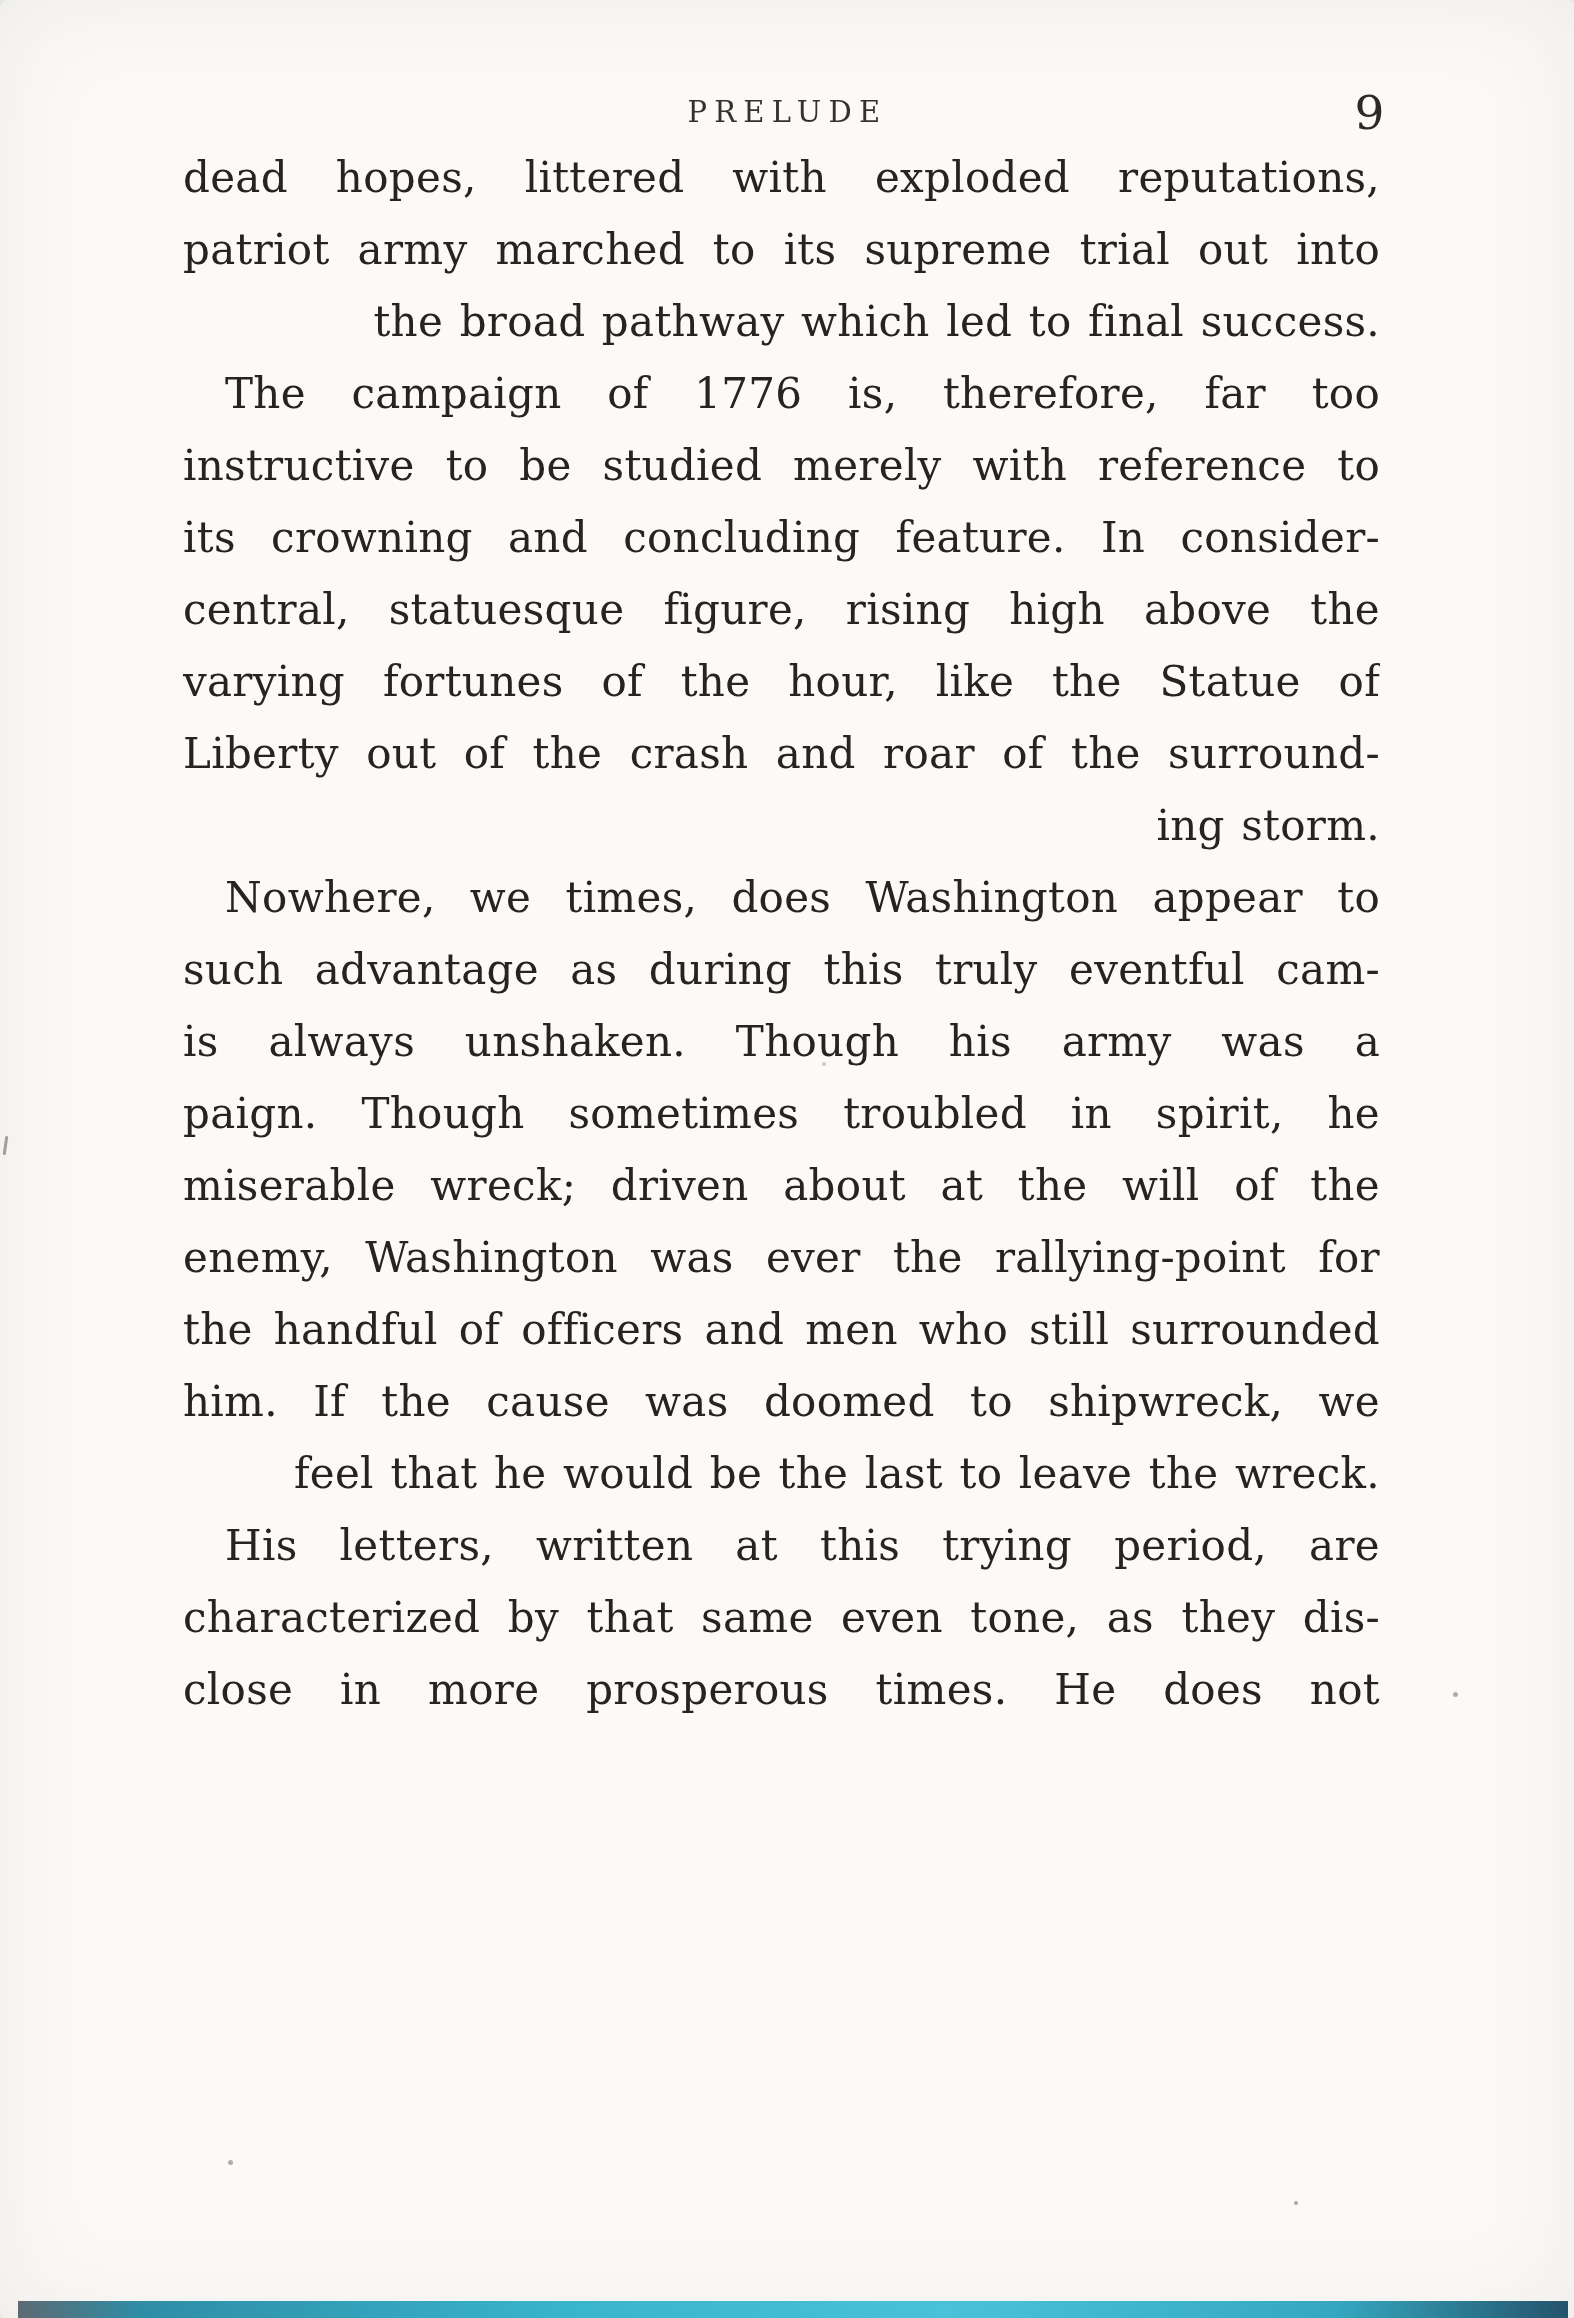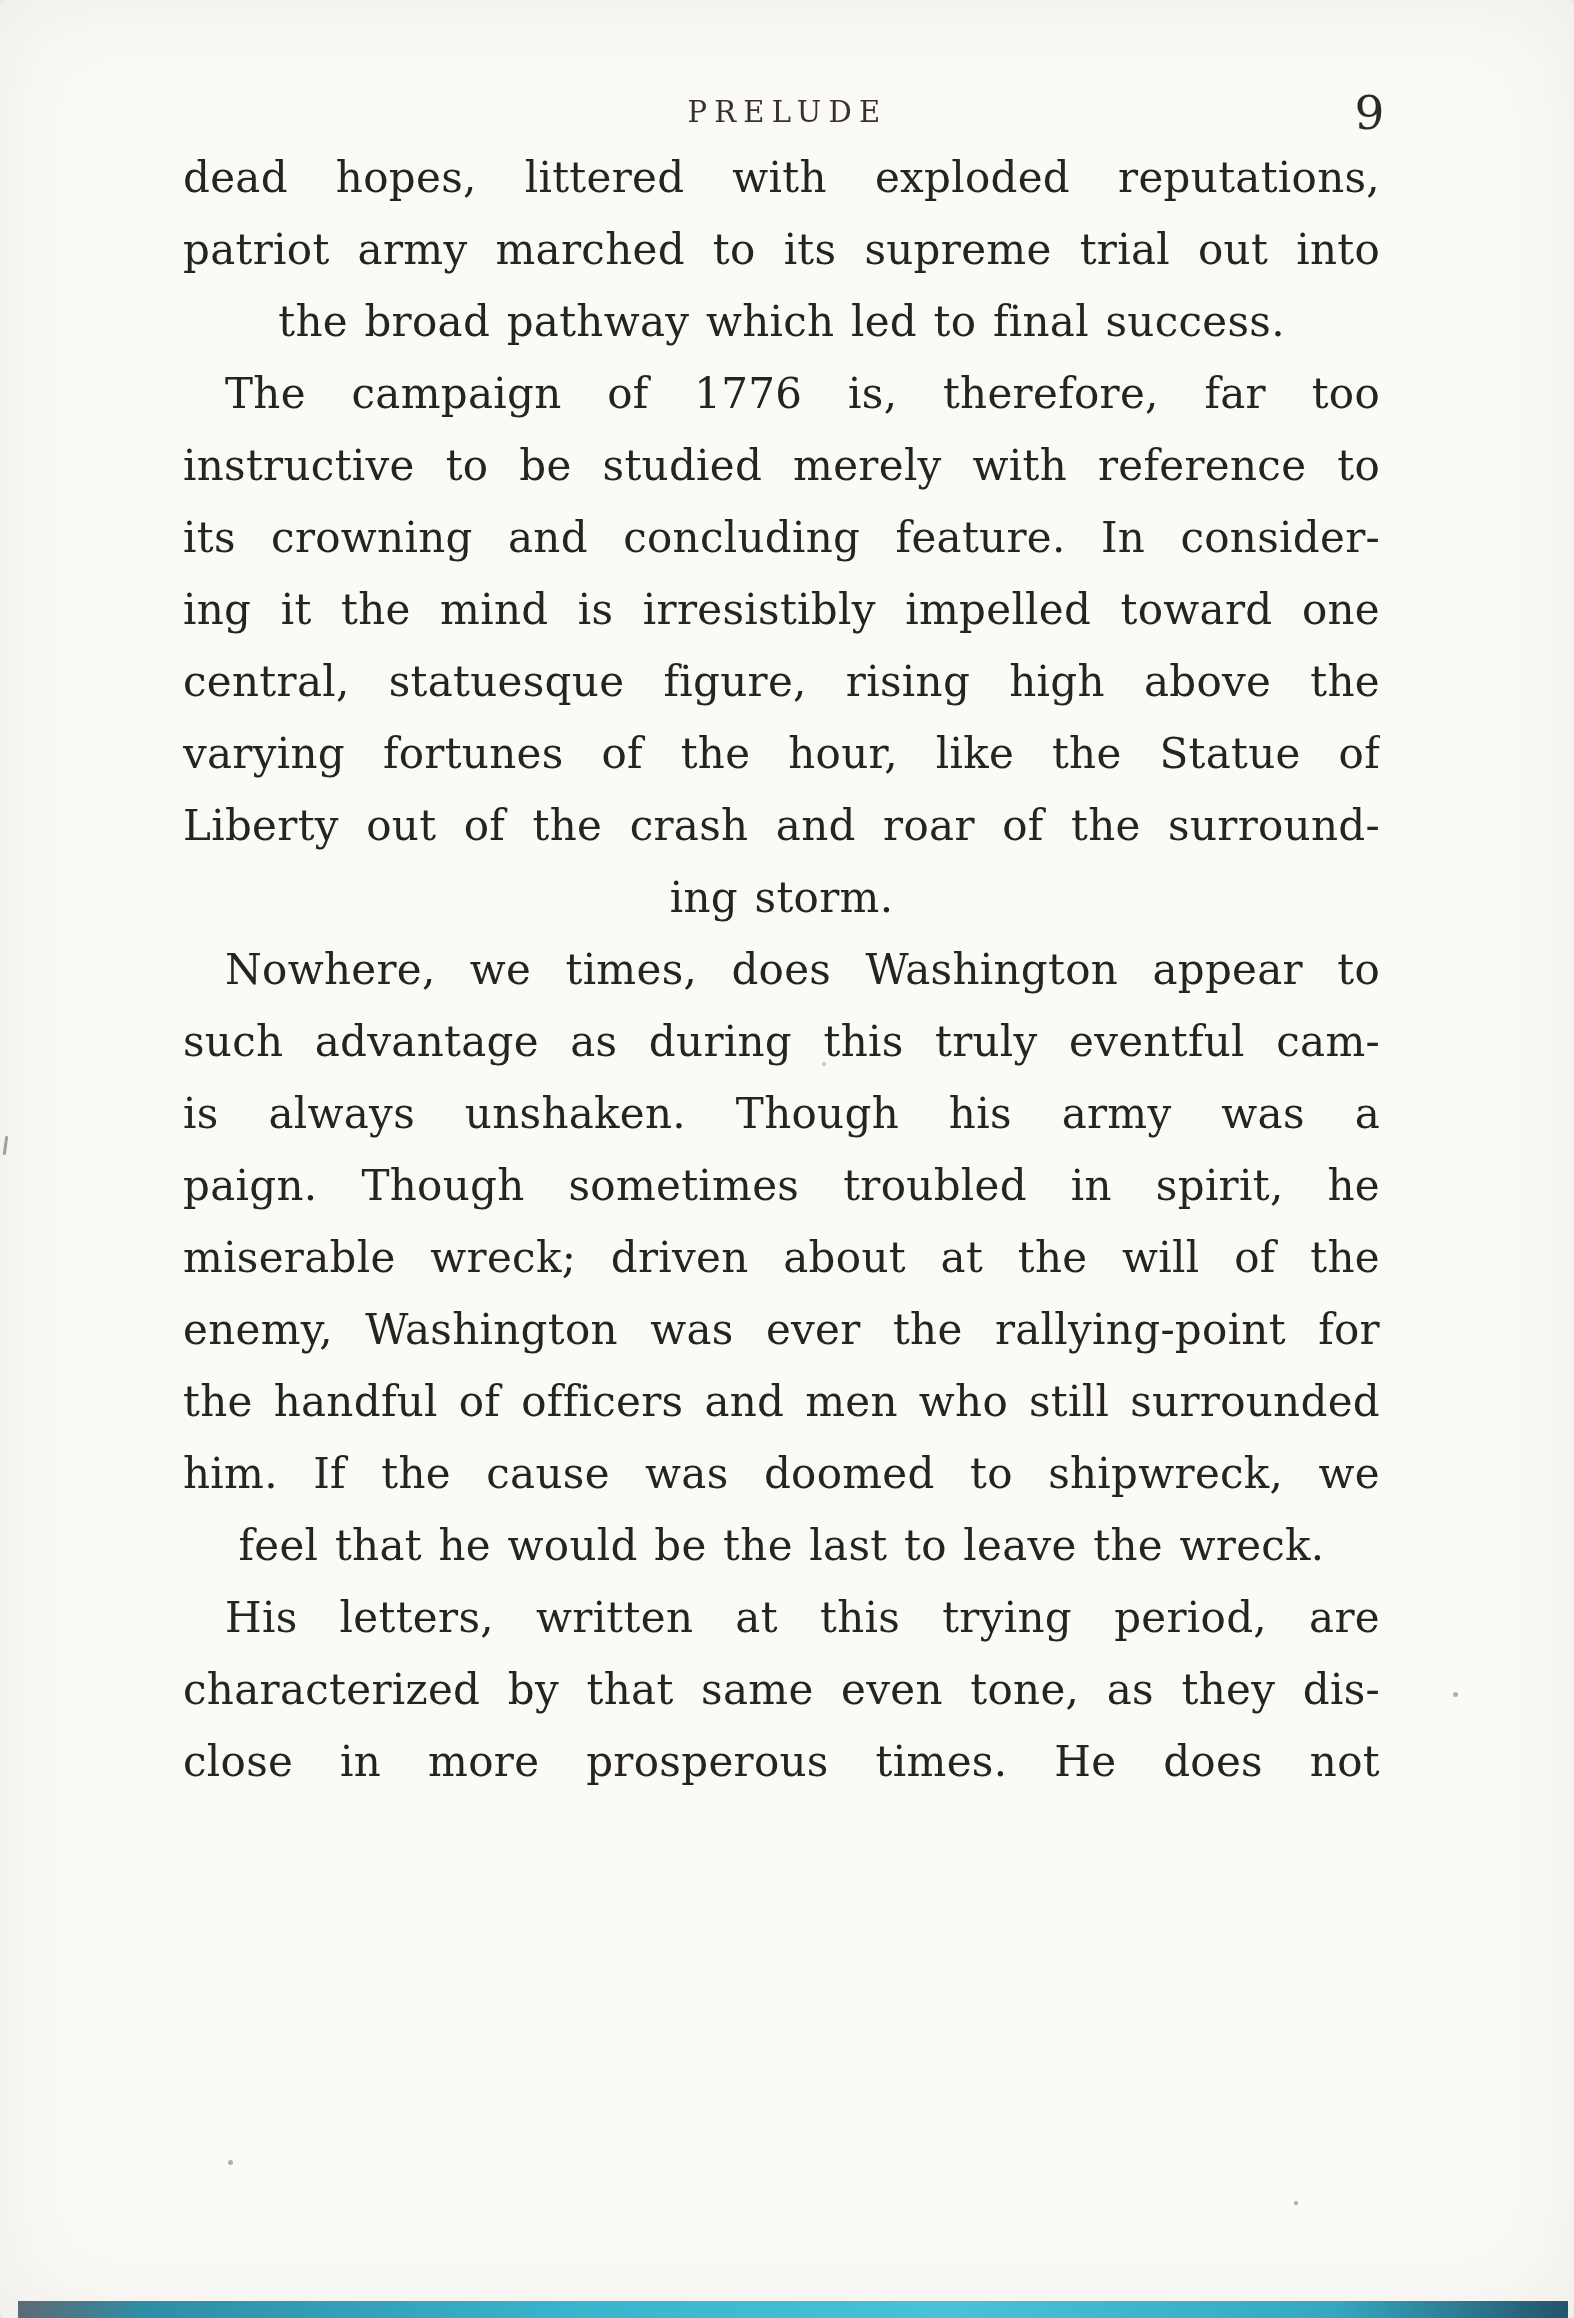--- a/index.html
+++ b/index.html
@@ -48,21 +48,21 @@
     top: 142px;
     left: 183px;
     width: 1197px;
   }
   .line {
     height: 72px;
     line-height: 72px;
     font-size: 42px;
     word-spacing: 2.9px;
     letter-spacing: 0.3px;
-    text-align: center;
+    text-align: right;
     overflow: hidden;
     white-space: normal;
   }
   .line.j {
     text-align: justify;
     text-align-last: justify;
   }
   .line.indent {
     text-indent: 42px;
   }
@@ -111,21 +111,20 @@
     <div class="page-number">9</div>
   </div>
 
   <div class="text-block">
       <div class="line j">dead hopes, littered with exploded reputations,</div>
       <div class="line j">patriot army marched to its supreme trial out into</div>
       <div class="line">the broad pathway which led to final success.</div>
       <div class="line j indent">The campaign of 1776 is, therefore, far too</div>
       <div class="line j">instructive to be studied merely with reference to</div>
       <div class="line j">its crowning and concluding feature.  In consider-</div>
-      <div class="line j">ing it the mind is irresistibly impelled toward one</div>
       <div class="line j">central, statuesque figure, rising high above the</div>
       <div class="line j">varying fortunes of the hour, like the Statue of</div>
       <div class="line j">Liberty out of the crash and roar of the surround-</div>
       <div class="line">ing storm.</div>
       <div class="line j indent">Nowhere, we times, does Washington appear to</div>
       <div class="line j">such advantage as during this truly eventful cam-</div>
       <div class="line j">is always unshaken.  Though his army was a</div>
       <div class="line j">paign.  Though sometimes troubled in spirit, he</div>
       <div class="line j">miserable wreck; driven about at the will of the</div>
       <div class="line j">enemy, Washington was ever the rallying-point for</div>

